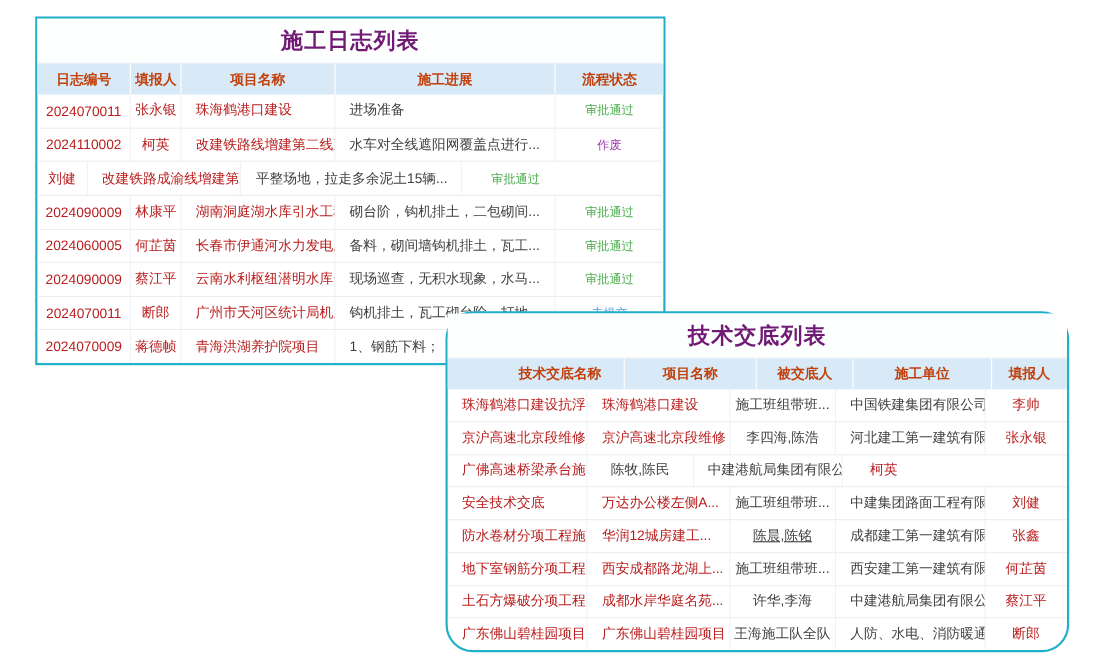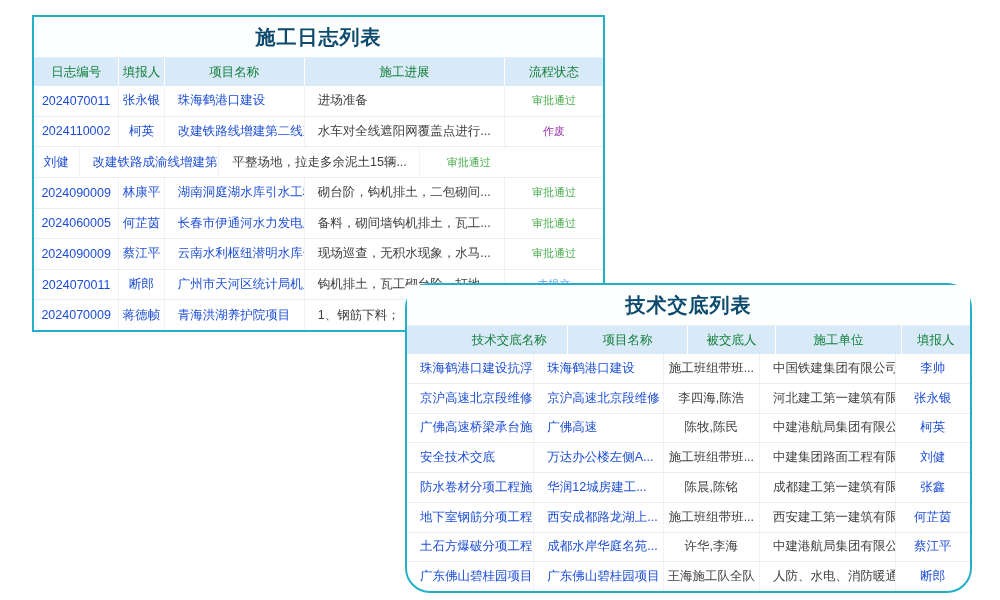--- a/index.html
+++ b/index.html
@@ -9,42 +9,42 @@
     overflow:hidden;
   }
   .panel{
     position:absolute;background:#ffffff;border:2px solid #22afc9;
     box-sizing:border-box;display:flex;flex-direction:column;
   }
   .panel-log{left:32px;top:15px;width:573px;height:317px;z-index:1;}
   .panel-tech{left:405px;top:283px;width:567px;height:310px;z-index:2;border-radius:25px;}
   .panel-title{
     flex:0 0 40px;display:flex;align-items:center;justify-content:center;
-    font-size:20px;font-weight:bold;color:#0c4a6e;letter-spacing:1px;
+    font-size:20px;font-weight:bold;color:#701a75;letter-spacing:1px;
     border-bottom:1px solid #e9eef3;background:#fdfefe;
   }
   .thead{flex:0 0 28px;display:flex;background:#d8e9f7;}
   .th{
     display:flex;align-items:center;justify-content:center;
-    color:#15803d;font-size:12.5px;box-sizing:border-box;
-    border-right:1px solid #ffffff;overflow:hidden;white-space:nowrap;
+    color:#c2410c;font-size:12.5px;box-sizing:border-box;
+    border-right:1px solid #ffffff;overflow:hidden;white-space:nowrap;font-weight:bold;
   }
   .th:last-child{border-right:none;}
   .tbody{flex:1;display:flex;flex-direction:column;min-height:0;}
   .tr{flex:1;display:flex;border-bottom:1px solid #e8edf2;min-height:0;}
   .tr:last-child{border-bottom:none;}
   .td{
     display:flex;align-items:center;font-size:12.5px;box-sizing:border-box;
     border-right:1px solid #eef2f6;overflow:hidden;white-space:nowrap;
     padding:0 6px;
   }
   .td:last-child{border-right:none;}
   .align-center{justify-content:center;padding:0 2px;}
   .align-left{justify-content:flex-start;padding-left:13px;}
-  .type-link{color:#1d4ed8;cursor:pointer;}
+  .type-link{color:#b91c1c;cursor:pointer;}
   .type-text{color:#404040;}
   .type-status{font-size:11px;}
 </style>
 </head>
 <body>
 
 <div class="panel panel-log">
   <div class="panel-title">施工日志列表</div>
   <div class="thead">
       <div class="th" style="width: 15%;">日志编号</div>
@@ -131,36 +131,35 @@
       </div>
       <div class="tr">
         <div class="td type-link align-left" style="width: 22.6%;">京沪高速北京段维修...</div>
         <div class="td type-link align-left" style="width: 23%;">京沪高速北京段维修</div>
         <div class="td type-text align-center" style="width: 17.1%;">李四海,陈浩</div>
         <div class="td type-text align-left" style="width: 24.1%;">河北建工第一建筑有限责任公司</div>
         <div class="td type-link align-center" style="width: 13.2%;">张永银</div>
       </div>
       <div class="tr">
         <div class="td type-link align-left" style="width: 22.6%;">广佛高速桥梁承台施...</div>
-        <div class="td type-link align-left" style="width: 23%;">广佛高速</div>
         <div class="td type-text align-center" style="width: 17.1%;">陈牧,陈民</div>
         <div class="td type-text align-left" style="width: 24.1%;">中建港航局集团有限公司</div>
         <div class="td type-link align-center" style="width: 13.2%;">柯英</div>
       </div>
       <div class="tr">
         <div class="td type-link align-left" style="width: 22.6%;">安全技术交底</div>
         <div class="td type-link align-left" style="width: 23%;">万达办公楼左侧A...</div>
         <div class="td type-text align-center" style="width: 17.1%;">施工班组带班...</div>
         <div class="td type-text align-left" style="width: 24.1%;">中建集团路面工程有限公司</div>
         <div class="td type-link align-center" style="width: 13.2%;">刘健</div>
       </div>
       <div class="tr">
         <div class="td type-link align-left" style="width: 22.6%;">防水卷材分项工程施...</div>
         <div class="td type-link align-left" style="width: 23%;">华润12城房建工...</div>
-        <div class="td type-text align-center" style="width: 17.1%;">陈晨,陈铭</div>
+        <div class="td type-text align-center" style="width: 17.1%; text-decoration: underline;">陈晨,陈铭</div>
         <div class="td type-text align-left" style="width: 24.1%;">成都建工第一建筑有限责任公司</div>
         <div class="td type-link align-center" style="width: 13.2%;">张鑫</div>
       </div>
       <div class="tr">
         <div class="td type-link align-left" style="width: 22.6%;">地下室钢筋分项工程...</div>
         <div class="td type-link align-left" style="width: 23%;">西安成都路龙湖上...</div>
         <div class="td type-text align-center" style="width: 17.1%;">施工班组带班...</div>
         <div class="td type-text align-left" style="width: 24.1%;">西安建工第一建筑有限责任公司</div>
         <div class="td type-link align-center" style="width: 13.2%;">何芷茵</div>
       </div>

